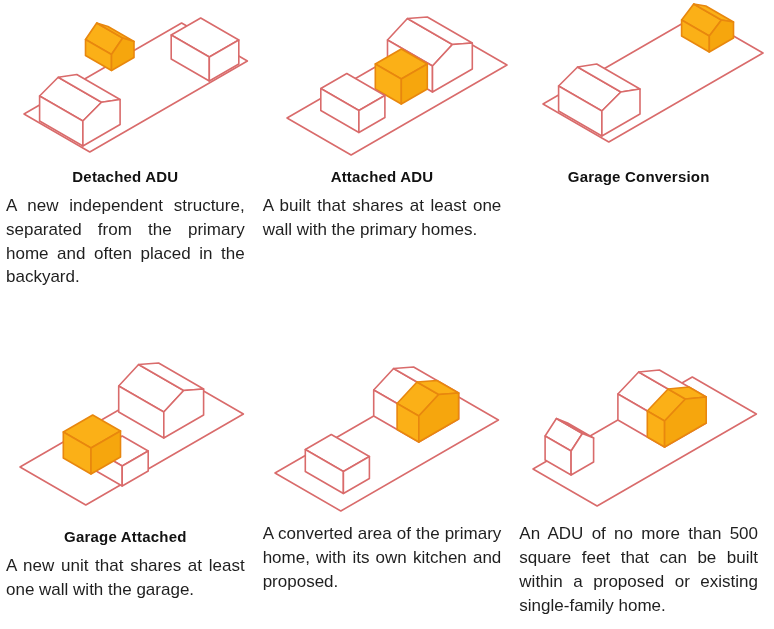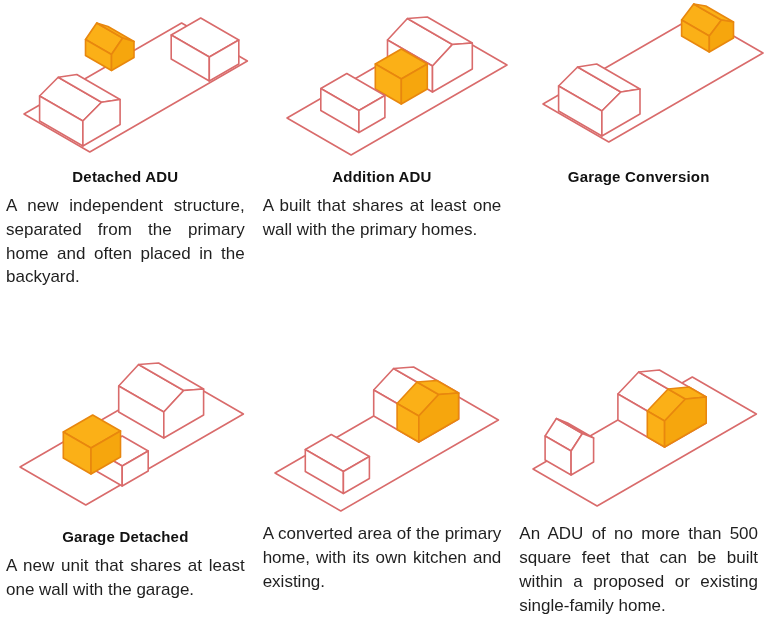--- a/index.html
+++ b/index.html
@@ -68,21 +68,21 @@
           <polygon points="124.5,64.0 124.5,38.0 169.5,64.0 169.5,90.0" fill="#ffffff" stroke="#D96B6B" stroke-width="1.6" stroke-linejoin="round"></polygon>
           <polygon points="169.5,90.0 169.5,64.0 189.4,42.5 209.3,41.0 209.3,67.0" fill="#ffffff" stroke="#D96B6B" stroke-width="1.6" stroke-linejoin="round"></polygon>
           <polygon points="112.3,62.0 138.3,47.0 164.3,62.0 138.3,77.0" fill="#FBB017" stroke="#E8870E" stroke-width="1.6" stroke-linejoin="round"></polygon>
           <polygon points="112.3,87.0 112.3,62.0 138.3,77.0 138.3,102.0" fill="#FBB017" stroke="#E8870E" stroke-width="1.6" stroke-linejoin="round"></polygon>
           <polygon points="138.3,102.0 138.3,77.0 164.3,62.0 164.3,87.0" fill="#F6A60D" stroke="#E8870E" stroke-width="1.6" stroke-linejoin="round"></polygon>
           <polygon points="57.8,86.5 83.8,71.5 121.9,93.5 95.9,108.5" fill="#ffffff" stroke="#D96B6B" stroke-width="1.6" stroke-linejoin="round"></polygon>
           <polygon points="57.8,108.5 57.8,86.5 95.9,108.5 95.9,130.5" fill="#ffffff" stroke="#D96B6B" stroke-width="1.6" stroke-linejoin="round"></polygon>
           <polygon points="95.9,130.5 95.9,108.5 121.9,93.5 121.9,115.5" fill="#ffffff" stroke="#D96B6B" stroke-width="1.6" stroke-linejoin="round"></polygon>
         </svg>
     </div>
-    <h3>Addition ADU</h3>
+    <h3>Attached ADU</h3>
     <p>A built that shares at least one wall with the primary homes.</p>
   </section>
 
   <section class="panel">
     <div class="fig">
       <svg width="250" height="160" viewBox="0 0 250 160" aria-label="isometric lot with converted garage highlighted in orange">
           <polygon points="24.0,102.0 178.1,13.0 244.0,51.0 89.8,140.0" fill="none" stroke="#D96B6B" stroke-width="1.6" stroke-linejoin="round"></polygon>
           <polygon points="162.6,18.0 174.7,2.0 202.4,18.0 190.3,34.0" fill="#FBB017" stroke="#E8870E" stroke-width="1.6" stroke-linejoin="round"></polygon>
           <polygon points="174.7,2.0 186.8,4.0 214.5,20.0 202.4,18.0" fill="#FBB017" stroke="#E8870E" stroke-width="1.6" stroke-linejoin="round"></polygon>
           <polygon points="162.6,34.0 162.6,18.0 190.3,34.0 190.3,50.0" fill="#FBB017" stroke="#E8870E" stroke-width="1.6" stroke-linejoin="round"></polygon>
@@ -105,42 +105,42 @@
           <polygon points="112.7,63.0 112.7,37.0 157.8,63.0 157.8,89.0" fill="#ffffff" stroke="#D96B6B" stroke-width="1.6" stroke-linejoin="round"></polygon>
           <polygon points="157.8,89.0 157.8,63.0 177.7,41.5 197.6,40.0 197.6,66.0" fill="#ffffff" stroke="#D96B6B" stroke-width="1.6" stroke-linejoin="round"></polygon>
           <polygon points="90.2,102.0 116.2,87.0 142.2,102.0 116.2,117.0" fill="#ffffff" stroke="#D96B6B" stroke-width="1.6" stroke-linejoin="round"></polygon>
           <polygon points="90.2,122.0 90.2,102.0 116.2,117.0 116.2,137.0" fill="#ffffff" stroke="#D96B6B" stroke-width="1.6" stroke-linejoin="round"></polygon>
           <polygon points="116.2,137.0 116.2,117.0 142.2,102.0 142.2,122.0" fill="#ffffff" stroke="#D96B6B" stroke-width="1.6" stroke-linejoin="round"></polygon>
           <polygon points="57.3,83.0 86.7,66.0 114.5,82.0 85.0,99.0" fill="#FBB017" stroke="#E8870E" stroke-width="1.6" stroke-linejoin="round"></polygon>
           <polygon points="57.3,109.0 57.3,83.0 85.0,99.0 85.0,125.0" fill="#FBB017" stroke="#E8870E" stroke-width="1.6" stroke-linejoin="round"></polygon>
           <polygon points="85.0,125.0 85.0,99.0 114.5,82.0 114.5,108.0" fill="#F6A60D" stroke="#E8870E" stroke-width="1.6" stroke-linejoin="round"></polygon>
         </svg>
     </div>
-    <h3>Garage Detached</h3>
+    <h3>Garage Attached</h3>
     <p>A new unit that shares at least one wall with the garage.</p>
   </section>
 
   <section class="panel">
     <div class="fig">
       <svg width="250" height="173" viewBox="0 0 250 173" aria-label="isometric lot with converted portion of primary home highlighted in orange">
           <polygon points="12.0,124.0 169.6,33.0 235.4,71.0 77.8,162.0" fill="none" stroke="#D96B6B" stroke-width="1.6" stroke-linejoin="round"></polygon>
           <polygon points="42.3,100.5 68.3,85.5 106.4,107.5 80.4,122.5" fill="#ffffff" stroke="#D96B6B" stroke-width="1.6" stroke-linejoin="round"></polygon>
           <polygon points="42.3,122.5 42.3,100.5 80.4,122.5 80.4,144.5" fill="#ffffff" stroke="#D96B6B" stroke-width="1.6" stroke-linejoin="round"></polygon>
           <polygon points="80.4,144.5 80.4,122.5 106.4,107.5 106.4,129.5" fill="#ffffff" stroke="#D96B6B" stroke-width="1.6" stroke-linejoin="round"></polygon>
           <polygon points="110.7,41.0 130.6,19.5 175.7,45.5 155.8,67.0" fill="#ffffff" stroke="#D96B6B" stroke-width="1.6" stroke-linejoin="round"></polygon>
           <polygon points="130.6,19.5 150.6,18.0 195.6,44.0 175.7,45.5" fill="#ffffff" stroke="#D96B6B" stroke-width="1.6" stroke-linejoin="round"></polygon>
           <polygon points="110.7,67.0 110.7,41.0 155.8,67.0 155.8,93.0" fill="#ffffff" stroke="#D96B6B" stroke-width="1.6" stroke-linejoin="round"></polygon>
           <polygon points="155.8,93.0 155.8,67.0 175.7,45.5 195.6,44.0 195.6,70.0" fill="#ffffff" stroke="#D96B6B" stroke-width="1.6" stroke-linejoin="round"></polygon>
           <polygon points="134.1,54.5 154.0,33.0 175.7,45.5 155.8,67.0" fill="#FBB017" stroke="#E8870E" stroke-width="1.6" stroke-linejoin="round"></polygon>
           <polygon points="154.0,33.0 173.9,31.5 195.6,44.0 175.7,45.5" fill="#FBB017" stroke="#E8870E" stroke-width="1.6" stroke-linejoin="round"></polygon>
           <polygon points="134.1,80.5 134.1,54.5 155.8,67.0 155.8,93.0" fill="#FBB017" stroke="#E8870E" stroke-width="1.6" stroke-linejoin="round"></polygon>
           <polygon points="155.8,93.0 155.8,67.0 175.7,45.5 195.6,44.0 195.6,70.0" fill="#F6A60D" stroke="#E8870E" stroke-width="1.6" stroke-linejoin="round"></polygon>
         </svg>
     </div>
-    <p>A converted area of the primary home, with its own kitchen and existing.</p>
+    <p>A converted area of the primary home, with its own kitchen and proposed.</p>
   </section>
 
   <section class="panel">
     <div class="fig">
       <svg width="250" height="173" viewBox="0 0 250 173" aria-label="isometric lot with junior ADU section of primary home highlighted in orange">
           <polygon points="14.0,120.0 173.3,28.0 237.4,65.0 78.1,157.0" fill="none" stroke="#D96B6B" stroke-width="1.6" stroke-linejoin="round"></polygon>
           <polygon points="26.1,87.0 37.4,69.5 63.4,84.5 52.1,102.0" fill="#ffffff" stroke="#D96B6B" stroke-width="1.6" stroke-linejoin="round"></polygon>
           <polygon points="37.4,69.5 48.6,74.0 74.6,89.0 63.4,84.5" fill="#ffffff" stroke="#D96B6B" stroke-width="1.6" stroke-linejoin="round"></polygon>
           <polygon points="26.1,111.0 26.1,87.0 52.1,102.0 52.1,126.0" fill="#ffffff" stroke="#D96B6B" stroke-width="1.6" stroke-linejoin="round"></polygon>
           <polygon points="52.1,126.0 52.1,102.0 63.4,84.5 74.6,89.0 74.6,113.0" fill="#ffffff" stroke="#D96B6B" stroke-width="1.6" stroke-linejoin="round"></polygon>

